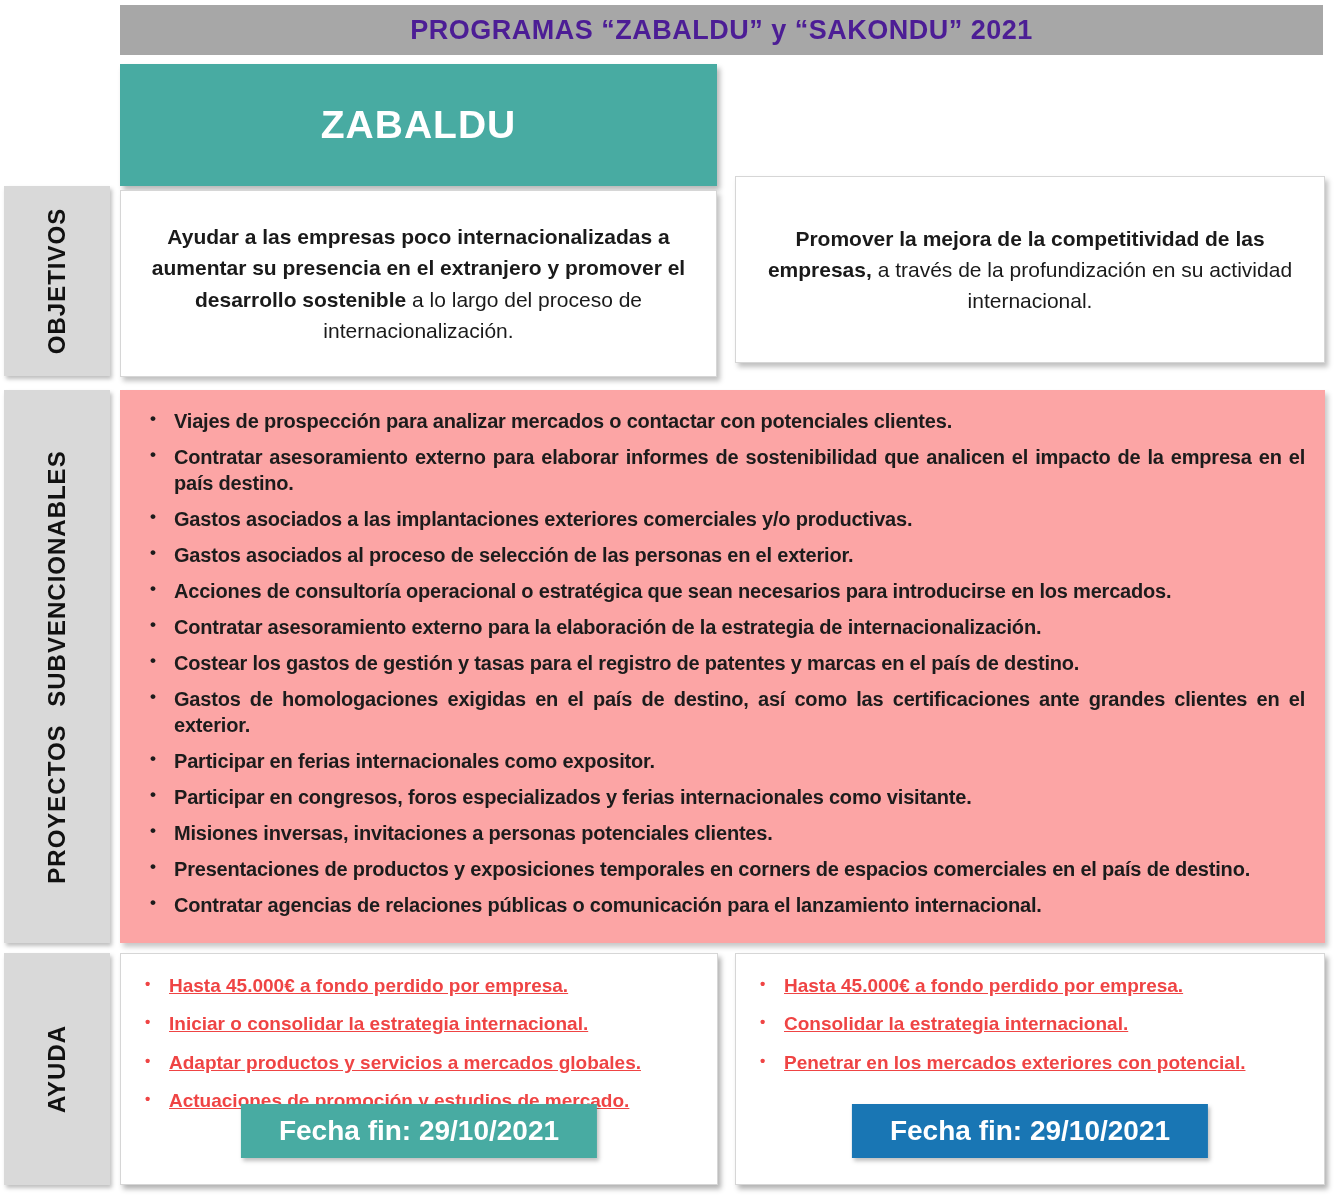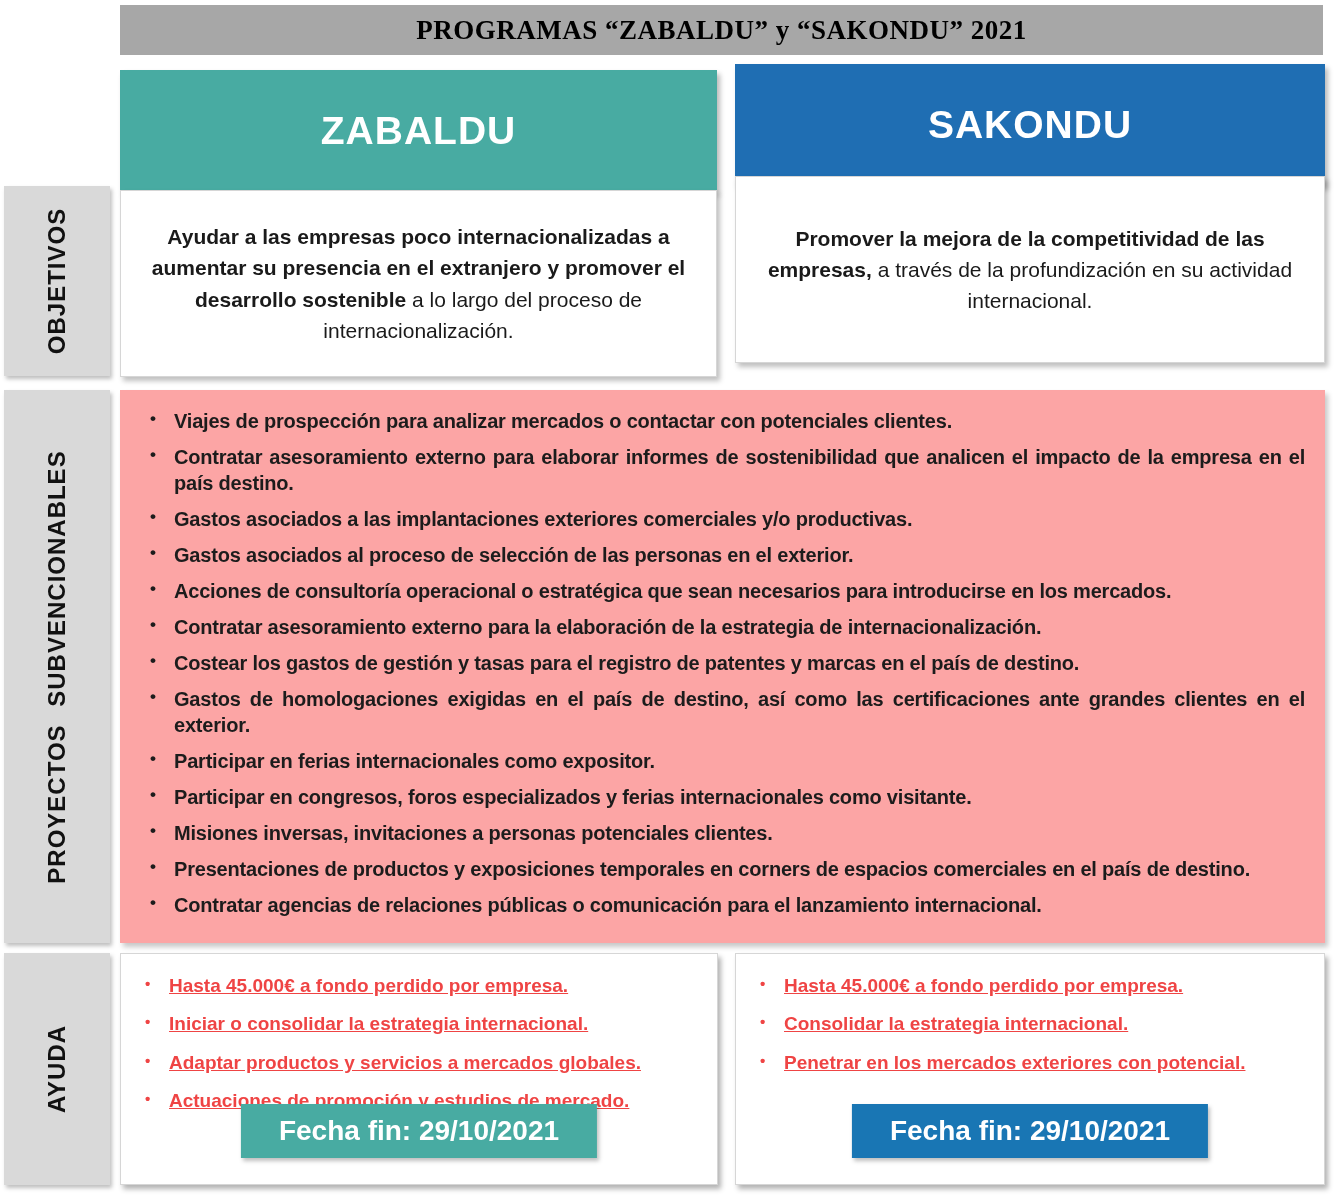--- a/index.html
+++ b/index.html
@@ -7,26 +7,26 @@
     position:relative;width:1338px;height:1200px;background:#ffffff;
     font-family:"Liberation Sans", sans-serif;color:#1a1a1a;overflow:hidden;
   }
   .abs{position:absolute;box-sizing:border-box;}
 
   
   .title-bar{
     left:120px;top:5px;width:1203px;height:50px;background:#a7a7a7;
     display:flex;align-items:center;justify-content:center;
   }
-  .title-bar span{color:#000000;font-weight:bold;font-size:27px;letter-spacing:.5px;font-family:Liberation Serif, serif;}
+  .title-bar span{color:#4c1d95;font-weight:bold;font-size:27px;letter-spacing:.5px;}
 
   
   .col-header{display:flex;align-items:center;justify-content:center;box-shadow:3px 4px 5px rgba(0,0,0,.28);}
   .col-header span{color:#ffffff;font-weight:bold;font-size:39px;letter-spacing:1px;}
-  .hdr-zabaldu{left:120px;top:70px;width:597px;height:122px;background:#48aba2;text-align:center;}
+  .hdr-zabaldu{left:120px;top:64px;width:597px;height:122px;background:#48aba2;text-align:center;}
   .hdr-sakondu{left:735px;top:64px;width:590px;height:122px;background:#1f6eb3;}
 
   
   .side-label{
     background:#d9d9d9;display:flex;align-items:center;justify-content:center;
     box-shadow:2px 3px 4px rgba(0,0,0,.25);
   }
   .side-label span{
     transform:rotate(-90deg);white-space:nowrap;font-weight:bold;
     font-size:24px;color:#111111;letter-spacing:1px;
@@ -84,23 +84,20 @@
 
 <div class="page">
 
   <div class="abs title-bar">
     <span>PROGRAMAS “ZABALDU” y “SAKONDU” 2021</span>
   </div>
 
   <div class="abs col-header hdr-zabaldu">
     <span>ZABALDU</span>
   </div>
-  <div class="abs col-header hdr-sakondu">
-    <span>SAKONDU</span>
-  </div>
 
   <div class="abs side-label lbl-objetivos">
     <span>OBJETIVOS</span>
   </div>
 
   <div class="abs obj-box obj-zabaldu">
     <p><b>Ayudar a las empresas poco internacionalizadas a aumentar su presencia en el extranjero y promover el desarrollo sostenible</b><span> a lo largo del proceso de internacionalización.</span></p>
   </div>
   <div class="abs obj-box obj-sakondu">
     <p><b>Promover la mejora de la competitividad de las empresas,</b><span> a través de la profundización en su actividad internacional.</span></p>

